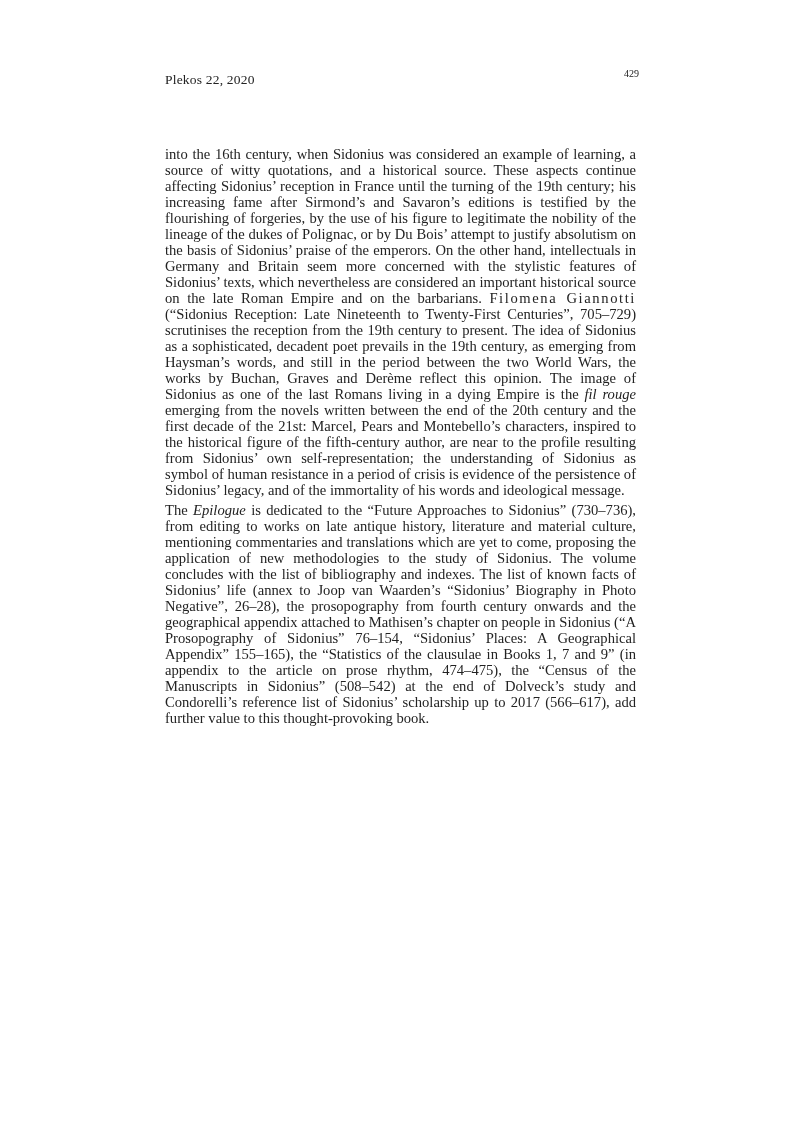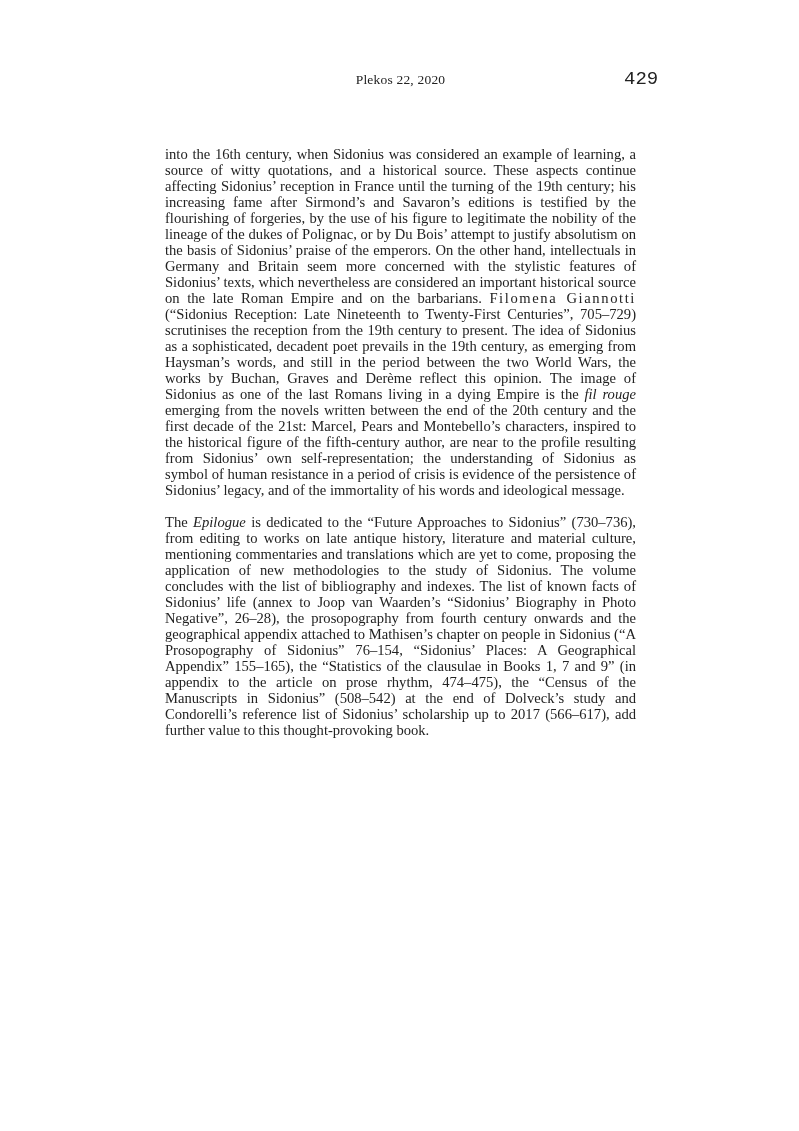--- a/index.html
+++ b/index.html
@@ -14,49 +14,47 @@
     background: #ffffff;
     font-family: "Liberation Serif", serif;
     color: #222222;
     overflow: hidden;
   }
   .journal-header {
     position: absolute;
     top: 72px;
     left: 165px;
     width: 471px;
-    text-align: center;
     font-size: 13.5px;
     letter-spacing: 0.2px;
   }
   .page-number {
     position: absolute;
     top: 68px;
     left: 624px;
     width: 60px;
-    font-size: 19px;
-    font-family: Liberation Mono, monospace;
+    font-size: 10px;
   }
   .article-body {
     position: absolute;
     top: 146px;
     left: 165px;
     width: 471px;
     font-size: 14.6px;
     line-height: 16px;
     text-align: justify;
     hyphens: auto;
     -webkit-hyphens: auto;
   }
   .article-body p {
     margin: 0;
     padding: 0;
   }
   .article-body p + p {
-    margin-top: 16px;
+    margin-top: 4px;
   }
   .run-letterspaced {
     letter-spacing: 1.6px;
   }
   .run-italic {
     font-style: italic;
   }
 </style>
 </head>
 <body>

